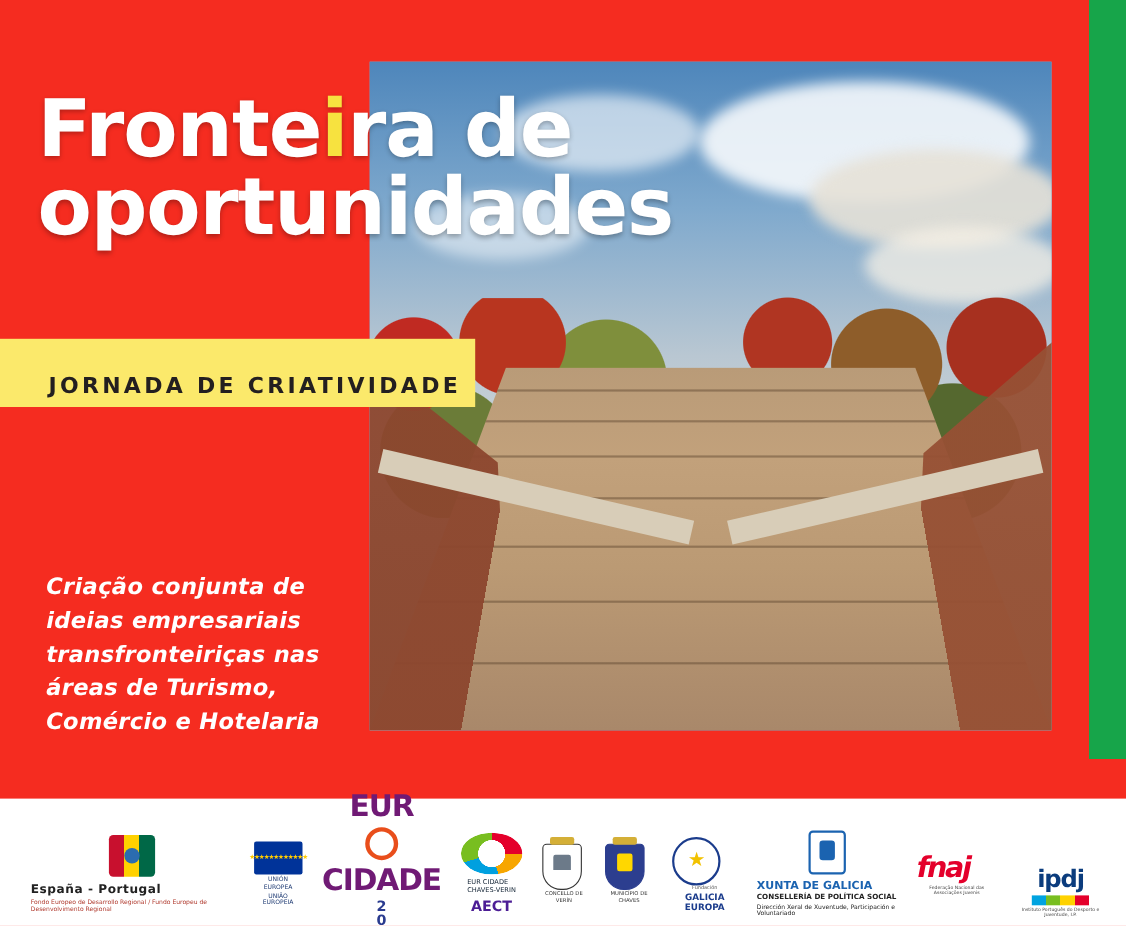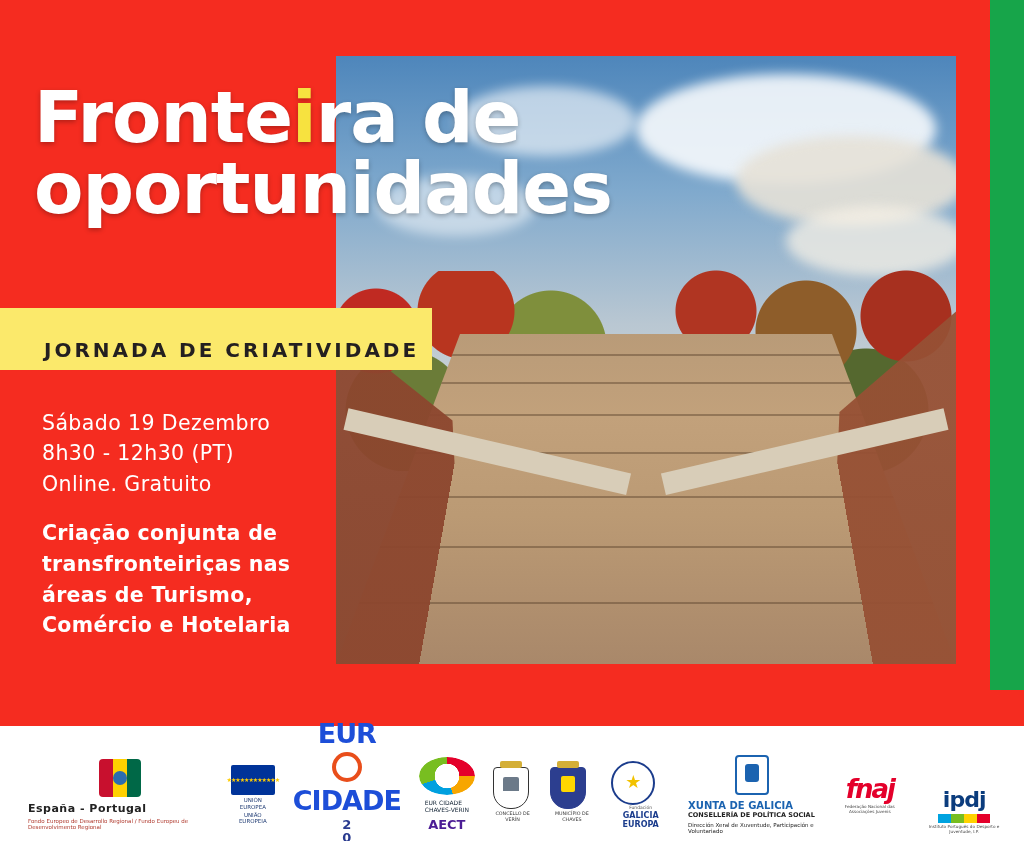--- a/index.html
+++ b/index.html
@@ -83,21 +83,21 @@
     position:absolute;
     top:518px;left:42px;
     width:300px;
     color:#ffffff;
     font-size:20.5px;
     font-weight:bold;
     line-height:1.5;
     letter-spacing:.3px;
     z-index:7;
   }
-  .desc .line{display:block;}
+  .desc .line{display:block;font-style:italic;}
   
   .photo{
     position:absolute;
     top:56px;left:336px;
     width:620px;height:608px;
     z-index:5;
     overflow:hidden;
     background:#7aa4c8;
   }
   .sky{
@@ -192,21 +192,21 @@
   .euflag{
     width:44px;height:30px;background:#003399;position:relative;border-radius:2px;
   }
   .euflag:after{
     content:"★★★★★★★★★★★★";color:#ffcc00;font-size:6px;
     position:absolute;inset:0;display:flex;align-items:center;justify-content:center;
     letter-spacing:-1px;
   }
   .eu .cap{font-size:5.5px;color:#1f3b73;text-align:center;margin-top:2px;}
   .eurocidade{display:flex;align-items:center;gap:3px;}
-  .eurocidade .word{font-size:27px;font-weight:bold;color:#1d4ed8;letter-spacing:-1px;}
+  .eurocidade .word{font-size:27px;font-weight:bold;color:#701a75;letter-spacing:-1px;}
   .eurocidade .ring{
     width:22px;height:22px;border:4px solid #e94e1b;border-radius:50%;
   }
   .eurocidade .yr{display:flex;flex-direction:column;font-size:13px;font-weight:bold;color:#2a3b8f;line-height:.95;}
   .aect{display:flex;align-items:center;gap:5px;}
   .aect .swoosh{
     width:56px;height:38px;border-radius:50%;
     background:conic-gradient(#e4002b 0 25%, #f7a600 25% 45%, #00a0df 45% 70%, #78be20 70% 100%);
     -webkit-mask:radial-gradient(circle at 50% 50%, transparent 36%, #000 37%);
             mask:radial-gradient(circle at 50% 50%, transparent 36%, #000 37%);
@@ -244,21 +244,21 @@
   .xunta .emblem{
     width:30px;height:36px;border:2px solid #1b63b0;border-radius:4px;position:relative;background:#fff;
   }
   .xunta .emblem:after{
     content:"";position:absolute;left:50%;top:7px;margin-left:-7px;width:14px;height:18px;
     background:#1b63b0;border-radius:3px;
   }
   .xunta .t1{font-size:10px;font-weight:bold;color:#1b63b0;}
   .xunta .t2{font-size:6.5px;font-weight:bold;color:#222;line-height:1.2;}
   .xunta .t3{font-size:5.5px;color:#222;line-height:1.2;margin-top:2px;}
-  .fnaj{display:flex;flex-direction:column;align-items:center;}
+  .fnaj{display:flex;flex-direction:column;align-items:flex-start;}
   .fnaj .mark{font-size:26px;font-weight:bold;color:#e4002b;font-style:italic;letter-spacing:-2px;}
   .fnaj .cap5{font-size:4.2px;color:#444;text-align:center;}
   .ipdj{display:flex;flex-direction:column;align-items:center;margin-top:32px;}
   .ipdj .mark2{font-size:22px;font-weight:bold;color:#0b3c7d;letter-spacing:-1px;}
   .ipdj .bar{width:52px;height:9px;background:linear-gradient(90deg,#00a3e0 0 25%,#78be20 25% 50%,#ffd200 50% 75%,#e4002b 75% 100%);margin-top:2px;}
   .ipdj .cap6{font-size:4.2px;color:#444;text-align:center;margin-top:2px;}
 </style>
 </head>
 <body>
 
@@ -270,28 +270,24 @@
 
   <div class="headline">
     <span>Fronte</span><span class="accent">i</span><span>ra de</span>
     <span class="hl2">oportunidades</span>
   </div>
 
   <div class="ribbon">
     <span>JORNADA DE CRIATIVIDADE</span>
   </div>
 
-  <div class="info">
-    <span class="line">Sábado 19 Dezembro</span>
-    <span class="line">8h30 - 12h30 (PT)</span>
-    <span class="line">Online. Gratuito</span>
-  </div>
 
   <div class="desc">
     <span class="line">Criação conjunta de</span>
+    <span class="line">ideias empresariais</span>
     <span class="line">transfronteiriças nas</span>
     <span class="line">áreas  de Turismo,</span>
     <span class="line">Comércio e Hotelaria</span>
   </div>
 
   <div class="photo">
     <div class="sky"></div>
     <div class="cloud c1"></div>
     <div class="cloud c2"></div>
     <div class="cloud c3"></div>

